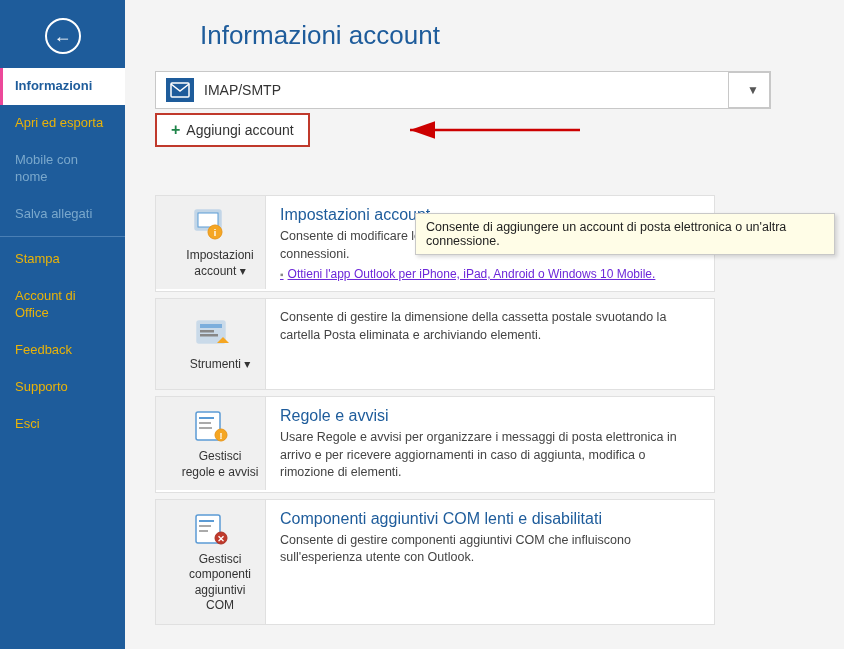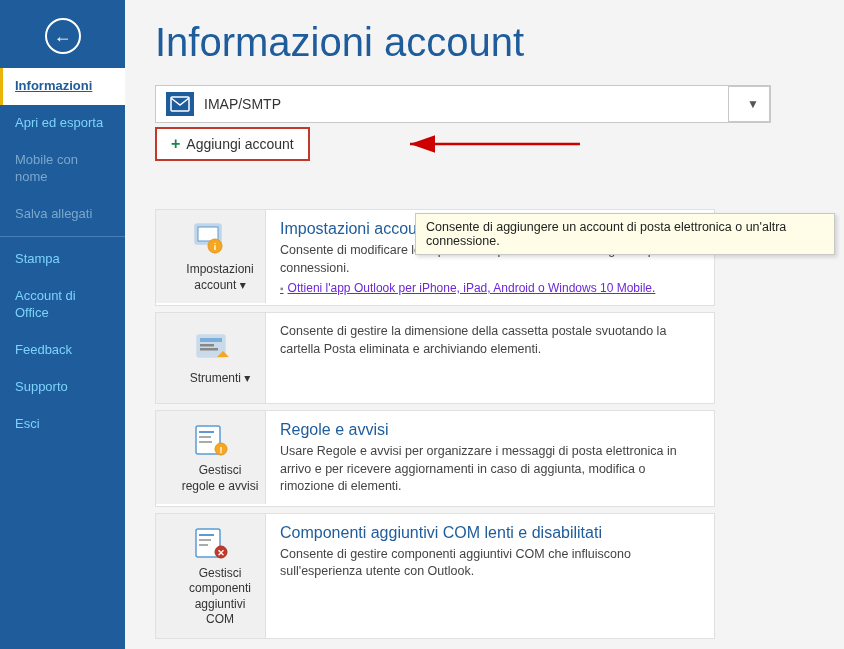--- a/index.html
+++ b/index.html
@@ -29,54 +29,54 @@
       color: #fff;
       font-size: 18px;
       font-weight: bold;
     }
     .sidebar-nav {
       display: flex;
       flex-direction: column;
       flex: 1;
     }
     .sidebar-item {
-      color: #7dd3fc;
+      color: #eab308;
       font-size: 13px;
       padding: 10px 12px;
       cursor: pointer;
       border-left: 3px solid transparent;
       line-height: 1.3;
     }
     .sidebar-item.active {
       background: #fff;
       color: #1e5c9b;
       font-weight: 600;
-      border-left: 3px solid #eab308;
-      text-decoration: underline;
+      border-left: 3px solid #ec4899;
     }
     .sidebar-item.disabled { color: #7aa8cc; }
     .sidebar-divider {
       border: none;
       border-top: 1px solid #4a7fb5;
       margin: 4px 0;
     }
 
     
     .main {
       flex: 1;
       background: #f4f4f4;
       padding: 20px 30px;
       overflow-y: auto;
       position: relative;
     }
     .page-title {
-      font-size: 40px;
+      font-size: 26px;
       font-weight: 300;
       color: #1e5c9b;
       margin-bottom: 20px;
+      margin-left: 45px;
     }
 
     
     .account-bar {
       display: flex;
       align-items: center;
       background: #fff;
       border: 1px solid #c8c8c8;
       padding: 6px 10px;
       margin-bottom: 4px;

